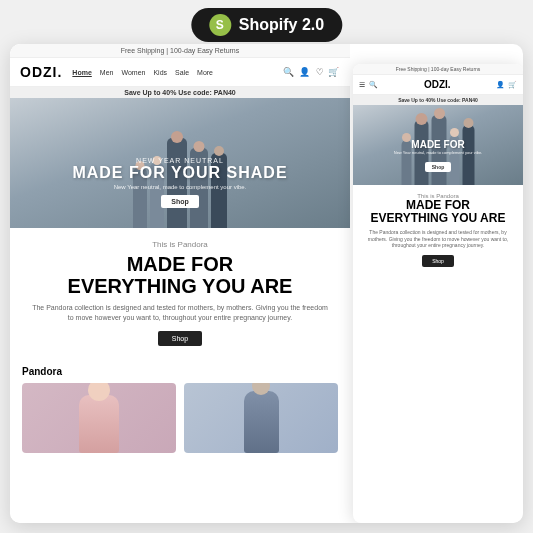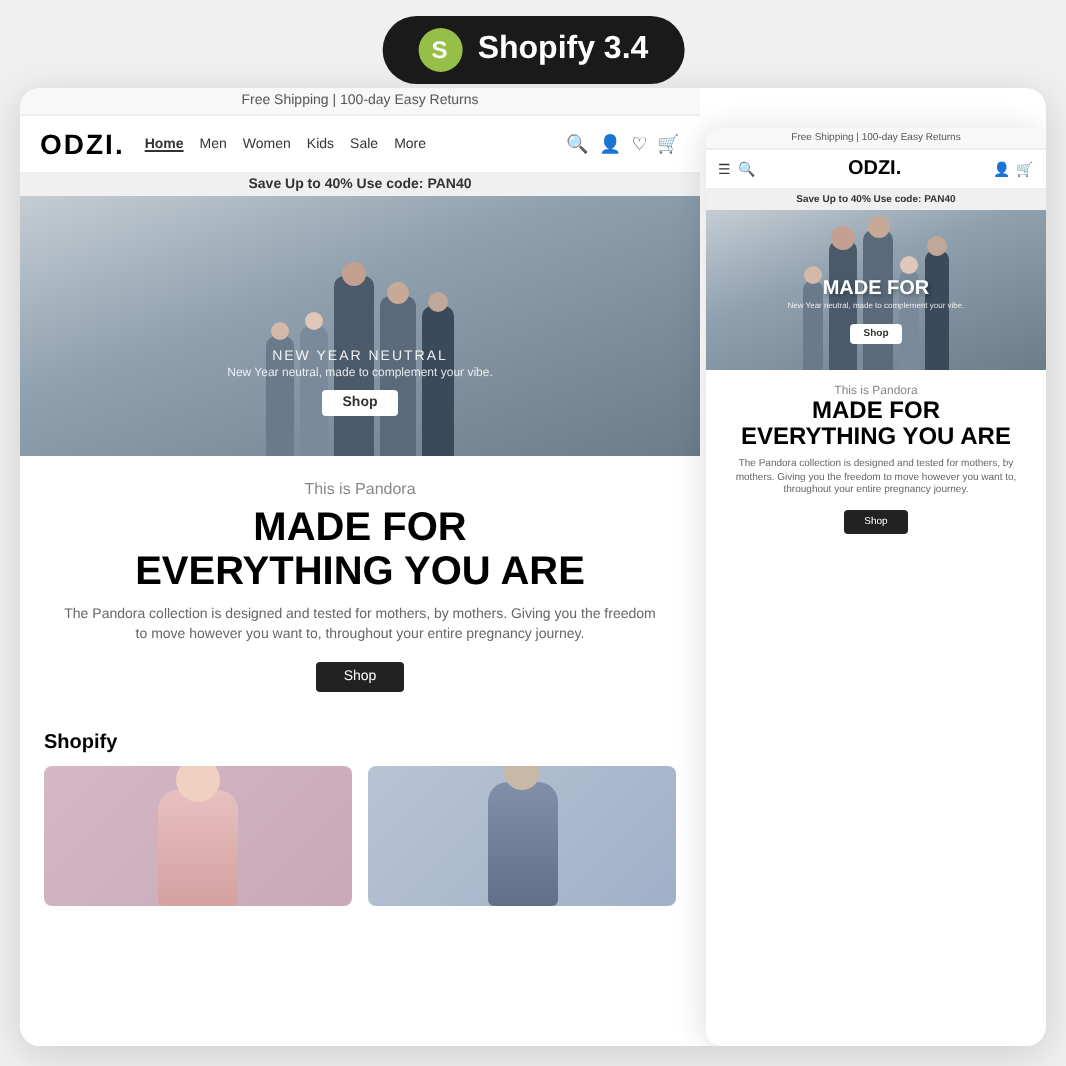--- a/index.html
+++ b/index.html
@@ -441,21 +441,21 @@
       background: #c8b8a8;
     }
   </style>
 </head>
 <body>
 
 <div class="shopify-badge">
   <div class="shopify-logo">
     <span>S</span>
   </div>
-  <span>Shopify 3.4</span>
+  <span>Shopify 2.0</span>
 </div>
 
 <div class="main-container">
 
   <div class="desktop-mockup">
 
     <div class="top-bar">
       <span>Free Shipping | 100-day Easy Returns</span>
     </div>
 
@@ -487,37 +487,38 @@
         <div class="figure-group">
           <div class="fig fig1"></div>
           <div class="fig fig4"></div>
           <div class="fig fig3"></div>
           <div class="fig fig2"></div>
           <div class="fig fig5"></div>
         </div>
       </div>
       <div class="hero-text-overlay">
         <div class="hero-subtitle">NEW YEAR NEUTRAL</div>
+        <div class="hero-title">MADE FOR YOUR SHADE</div>
         <div class="hero-desc">New Year neutral, made to complement your vibe.</div>
         <div class="hero-btn">Shop</div>
       </div>
     </div>
 
     <div class="pandora-section">
       <div class="pandora-label">This is Pandora</div>
       <div class="pandora-title">
         <span>MADE FOR</span><br>
         <span>EVERYTHING YOU ARE</span>
       </div>
       <div class="pandora-desc">The Pandora collection is designed and tested for mothers, by mothers. Giving you the freedom to move however you want to, throughout your entire pregnancy journey.</div>
       <div class="pandora-btn">Shop</div>
     </div>
 
     <div class="featured-section">
-      <div class="featured-title">Shopify</div>
+      <div class="featured-title">Pandora</div>
       <div class="featured-grid">
         <div class="featured-card featured-card-1">
           <div class="card-person-art">
             <div class="card-fig card-fig-1"></div>
           </div>
         </div>
         <div class="featured-card featured-card-2">
           <div class="card-person-art">
             <div class="card-fig card-fig-2"></div>
           </div>

